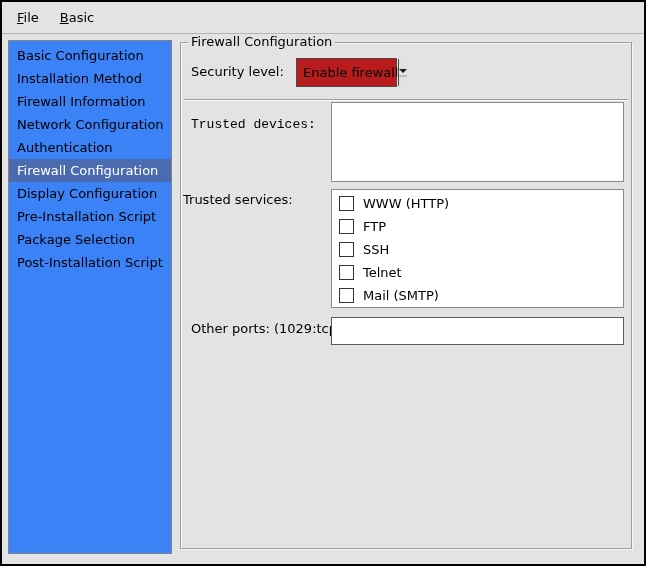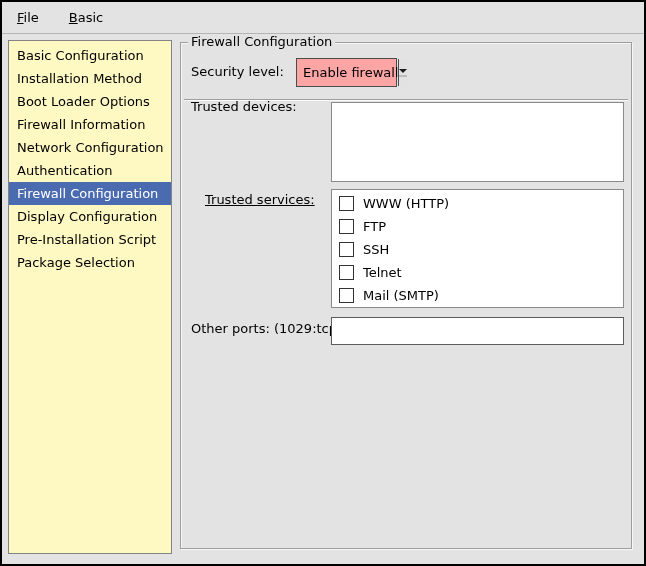--- a/index.html
+++ b/index.html
@@ -6,49 +6,49 @@
   .window{
     position:relative;width:646px;height:566px;box-sizing:border-box;
     border:2px solid #000;background:var(--window-bg,#e3e3e3);
     font-family:"DejaVu Sans",sans-serif;font-size:13px;color:#000;
     overflow:hidden;
   }
   
   .menubar{
     position:absolute;left:0;top:0;width:100%;height:32px;box-sizing:border-box;
     border-bottom:1px solid #b5b5b5;display:flex;align-items:center;
-    padding-left:12px;gap:24px;background:var(--window-bg,#e3e3e3);
+    padding-left:12px;gap:15px;background:var(--window-bg,#e3e3e3);
   }
   .menu-item{display:inline-block;padding:2px 3px;cursor:default;}
   .menu-item::first-letter{text-decoration:underline;}
   
   .sidebar{
     position:absolute;left:6px;top:38px;width:164px;height:514px;box-sizing:border-box;
-    background:#fef9c3;border:1px solid #848484;padding-top:3px;overflow:hidden;
+    background:#3b82f6;border:1px solid #848484;padding-top:3px;overflow:hidden;
   }
   .sidebar-item{height:23px;line-height:23px;padding:0 8px;white-space:nowrap;cursor:default;}
   .sidebar-item.selected{background:var(--selection-bg,#4a6baf);color:var(--selection-text,#fff);}
   
   .frame{
     position:absolute;left:178px;top:40px;width:452px;height:507px;box-sizing:border-box;
     border:1px solid #9d9d9d;box-shadow:1px 1px 0 #f7f7f7, inset 1px 1px 0 #f6f6f6;
   }
   .frame-title{
     position:absolute;top:-9px;left:7px;background:var(--window-bg,#e3e3e3);
     padding:0 3px;white-space:nowrap;
   }
   .flabel{position:absolute;white-space:nowrap;}
   .lbl-security{left:10px;top:21px;text-align:center;}
-  .lbl-devices{left:10px;top:56px;}
-  .lbl-services{left:24px;top:149px;text-decoration:underline;}
+  .lbl-devices{left:10px;top:74px;font-family:Liberation Mono, monospace;}
+  .lbl-services{left:2px;top:149px;}
   .lbl-ports{left:10px;top:278px;}
   
   .combo{
     position:absolute;left:115px;top:15px;width:101px;height:29px;box-sizing:border-box;
-    display:flex;align-items:stretch;border:1px solid #4c4c4c;background:#fca5a5;cursor:default;
+    display:flex;align-items:stretch;border:1px solid #4c4c4c;background:#b91c1c;cursor:default;
   }
   .combo-value{flex:1;display:flex;align-items:center;padding-left:6px;white-space:nowrap;}
   .combo-btn{
     width:21px;border-left:1px solid #4c4c4c;background:#e2e2e2;
     display:flex;flex-direction:column;align-items:center;justify-content:center;gap:2px;
   }
   .tri{width:0;height:0;border-left:4px solid transparent;border-right:4px solid transparent;border-top:4px solid #1d1d1d;}
   .tri-shadow{width:8px;height:2px;background:#bcbcbc;}
   
   .hsep{position:absolute;left:3px;top:56px;width:444px;height:0;
@@ -78,28 +78,28 @@
 <div class="window">
 
   <div class="menubar">
     <span class="menu-item">File</span>
     <span class="menu-item">Basic</span>
   </div>
 
   <div class="sidebar">
     <div class="sidebar-item">Basic Configuration</div>
     <div class="sidebar-item">Installation Method</div>
-    <div class="sidebar-item">Boot Loader Options</div>
     <div class="sidebar-item">Firewall Information</div>
     <div class="sidebar-item">Network Configuration</div>
     <div class="sidebar-item">Authentication</div>
     <div class="sidebar-item selected">Firewall Configuration</div>
     <div class="sidebar-item">Display Configuration</div>
     <div class="sidebar-item">Pre-Installation Script</div>
     <div class="sidebar-item">Package Selection</div>
+    <div class="sidebar-item">Post-Installation Script</div>
   </div>
 
   <div class="frame">
     <span class="frame-title">Firewall Configuration</span>
 
     <span class="flabel lbl-security">Security level:</span>
     <div class="combo">
       <span class="combo-value">Enable firewall</span>
       <span class="combo-btn">
         <span class="tri"></span>

